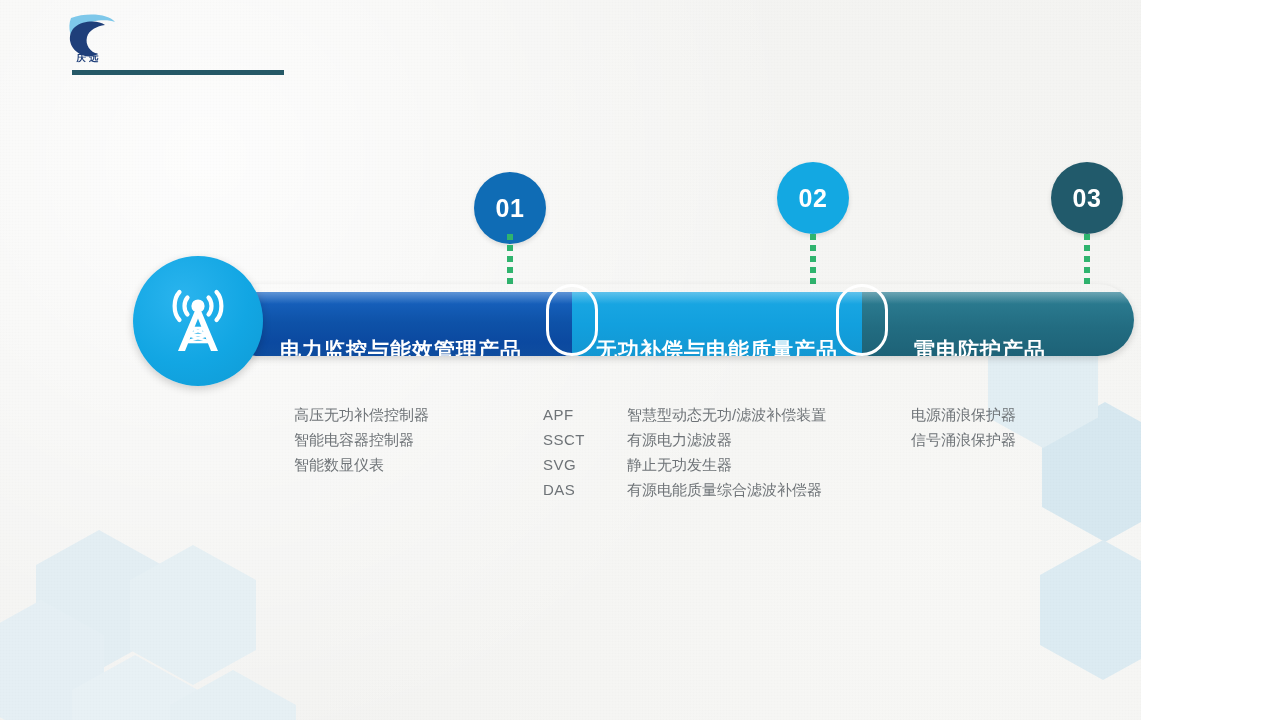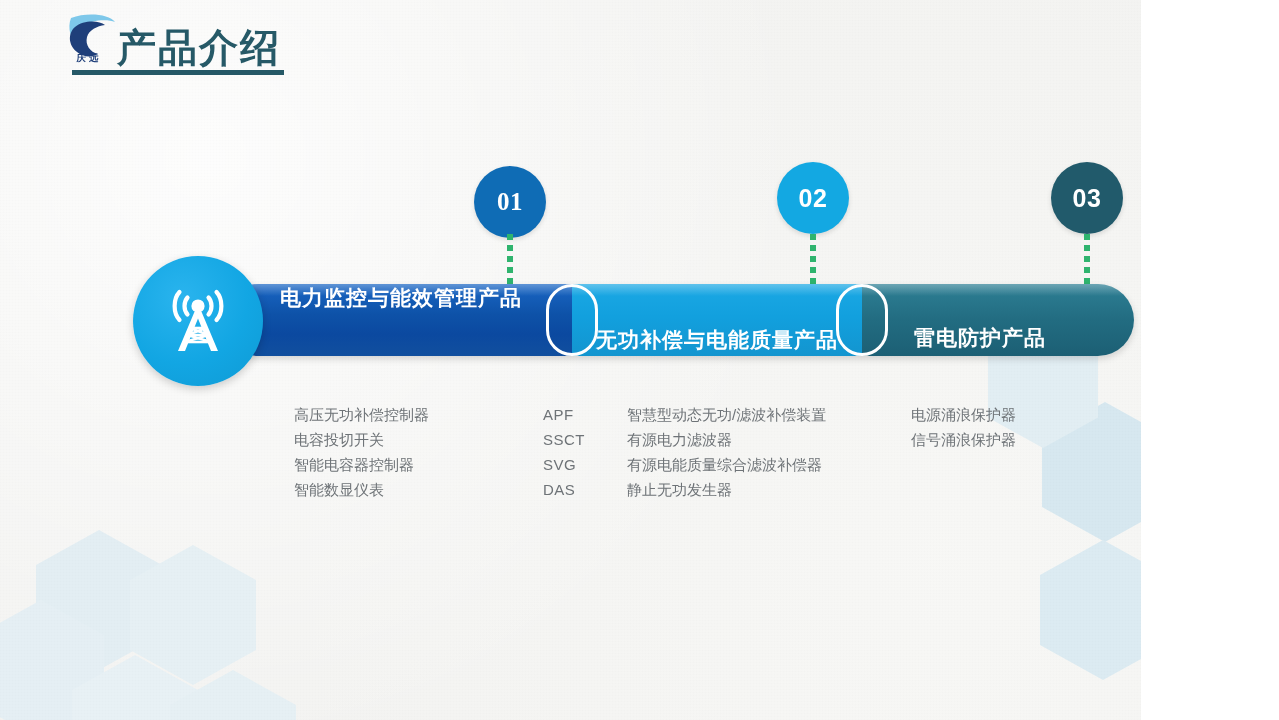--- a/index.html
+++ b/index.html
@@ -92,21 +92,21 @@
     border-radius: 50%;
     display: flex;
     align-items: center;
     justify-content: center;
     color: #ffffff;
     font-size: 25px;
     font-weight: bold;
     letter-spacing: 0.5px;
     box-shadow: 0 2px 5px rgba(0,0,0,0.12);
   }
-  #badge-01 { left: 474px; top: 166px; background: #0f6cb5; font-family: Liberation Serif, serif; }
+  #badge-01 { left: 474px; top: 172px; background: #0f6cb5; }
   #badge-02 { left: 777px; top: 162px; background: #13a8e2; align-items: center; }
   #badge-03 { left: 1051px; top: 162px; background: #215a6b; }
 
   .dotline {
     position: absolute;
     width: 6px;
     background-image: linear-gradient(#2fb46e 55%, rgba(255,255,255,0) 0%);
     background-size: 6px 11px;
     background-repeat: repeat-y;
   }
@@ -120,24 +120,24 @@
     left: 222px;
     top: 284px;
     width: 912px;
     height: 72px;
     border-radius: 36px;
     overflow: hidden;
     box-shadow: 0 3px 7px rgba(0,0,0,0.15);
   }
   .seg {
     position: absolute;
-    top: 0;
+    top: 8px;
     height: 100%;
     display: flex;
-    align-items: flex-start;
+    align-items: flex-end;
   }
   #seg-1 {
     left: 0;
     width: 350px;
     background: linear-gradient(180deg, #1a66c4 0%, #0e52a8 42%, #0b49a0 70%, #114f9e 100%);
   }
   #seg-2 {
     left: 350px;
     width: 290px;
     background: linear-gradient(180deg, #1ba8e4 0%, #12a0de 45%, #1395cf 100%);
@@ -236,21 +236,20 @@
 
   <div id="header">
     <div id="logo">
       <svg width="62" height="56" viewBox="0 0 62 56" xmlns="http://www.w3.org/2000/svg">
         <path d="M14 6 C30 0 52 2 58 10 C50 7 34 8 26 14 C20 18 18 26 20 33 C14 28 10 16 14 6 Z" fill="#7ec8ea"></path>
         <path d="M20 40 C12 34 10 22 18 15 C26 8 42 8 48 13 C40 14 32 18 30 25 C28 33 33 40 41 42 C34 46 26 45 20 40 Z" fill="#1f3f7a"></path>
       </svg>
     </div>
     <div id="logo-caption">庆远</div>
     <div id="title-rule"></div>
-    <div id="page-title">产品介绍</div>
   </div>
 
   <div class="badge" id="badge-01">
     <span>01</span>
   </div>
   <div class="badge" id="badge-02">
     <span>02</span>
   </div>
   <div class="badge" id="badge-03">
     <span>03</span>
@@ -296,37 +295,36 @@
         <line x1="34" y1="49" x2="52.5" y2="56"></line>
         <line x1="50" y1="49" x2="31.5" y2="56"></line>
         <line x1="31.5" y1="56" x2="55" y2="63"></line>
         <line x1="52.5" y1="56" x2="29" y2="63"></line>
       </g>
     </svg>
   </div>
 
   <div class="col" id="col-1">
     <div class="row">高压无功补偿控制器</div>
-    <div class="row">电容投切开关</div>
     <div class="row">智能电容器控制器</div>
     <div class="row">智能数显仪表</div>
   </div>
 
   <div class="col" id="col-2">
     <div class="row">APF</div>
     <div class="row">SSCT</div>
     <div class="row">SVG</div>
     <div class="row">DAS</div>
   </div>
 
   <div class="col" id="col-3">
     <div class="row">智慧型动态无功/滤波补偿装置</div>
     <div class="row">有源电力滤波器</div>
+    <div class="row">静止无功发生器</div>
     <div class="row">有源电能质量综合滤波补偿器</div>
-    <div class="row">静止无功发生器</div>
   </div>
 
   <div class="col" id="col-4">
     <div class="row">电源涌浪保护器</div>
     <div class="row">信号涌浪保护器</div>
   </div>
 
 </div>
 
 </body></html>

